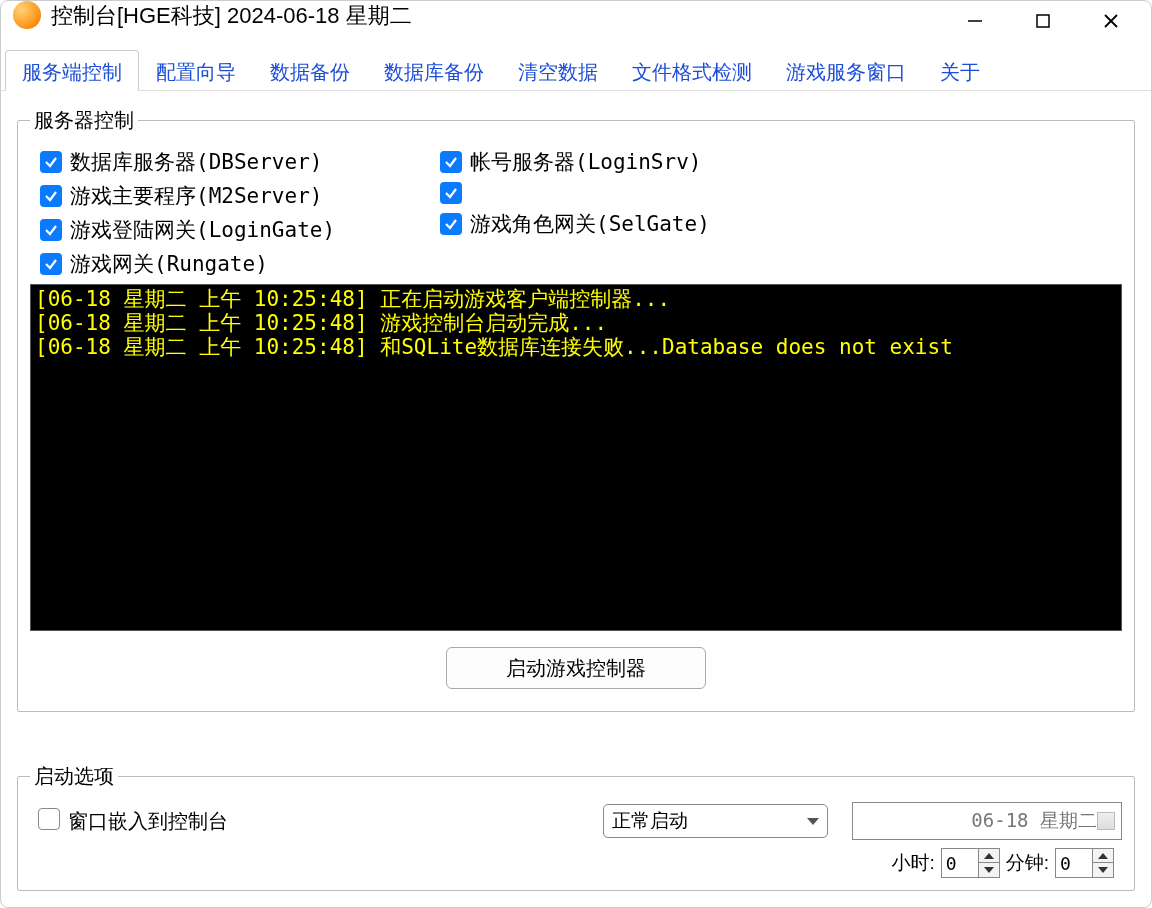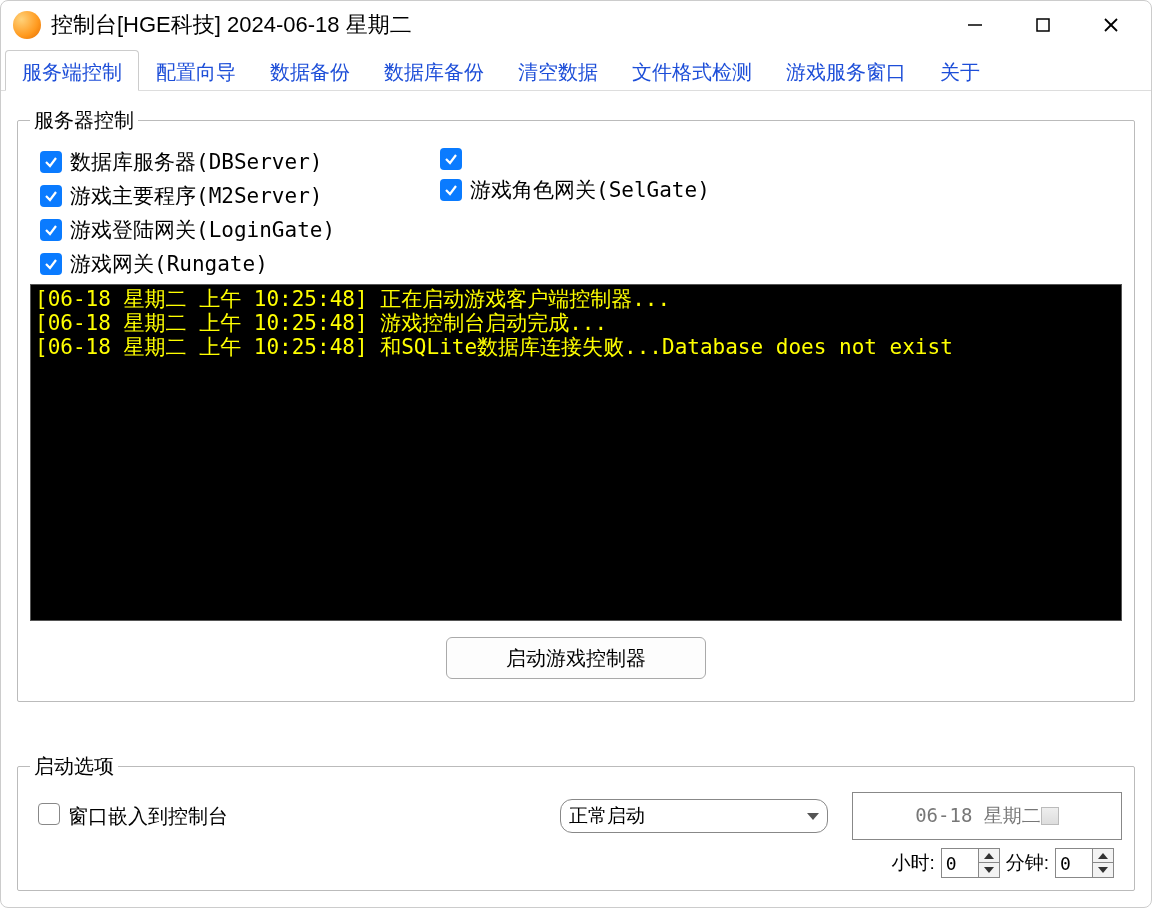--- a/index.html
+++ b/index.html
@@ -15,21 +15,21 @@
   height: 908px;
   background: #ffffff;
   border: 1px solid #ccc;
   border-radius: 8px;
   display: flex;
   flex-direction: column;
 }
 .titlebar {
   height: 48px;
   display: flex;
-  align-items: center;
+  align-items: flex-start;
   padding: 0 12px;
 }
 .app-icon {
   width: 28px;
   height: 28px;
   border-radius: 50%;
   background: radial-gradient(circle at 30% 30%, #ffd27a 0%, #ff9a1f 60%, #e26a00 100%);
   margin-right: 10px;
   flex-shrink: 0;
 }
@@ -170,46 +170,46 @@
   padding: 4px 0 0 8px;
   gap: 8px;
 }
 .startup-left {
   flex: 1;
   display: flex;
   align-items: flex-start;
   gap: 8px;
 }
 .select {
-  width: 268px;
+  width: 225px;
   height: 34px;
   border: 1px solid #888;
-  border-radius: 12px;
+  border-radius: 5px;
   display: flex;
   align-items: center;
   justify-content: space-between;
   padding: 0 8px;
   font-size: 19px;
   cursor: pointer;
   background: #fff;
   margin-right: 16px;
 }
 .chev {
   width: 0; height: 0;
   border-left: 6px solid transparent;
   border-right: 6px solid transparent;
   border-top: 7px solid #555;
 }
 .date-input {
   width: 270px;
-  height: 48px;
+  height: 38px;
   border: 1px solid #888;
   display: flex;
   align-items: center;
-  justify-content: center;
+  justify-content: flex-end;
   padding: 0 6px;
   background: #fff;
 }
 .date-val {
   font-family: "SimSun", monospace;
   font-size: 19px;
   color: #777;
 }
 .date-icon {
   width: 18px; height: 18px;
@@ -346,20 +346,28 @@
             <span class="check-label">游戏网关(Rungate)</span>
           </div>
         </div>
         <div class="check-col">
           <div class="check-item">
             <div class="checkbox">
                 <svg width="14" height="14">
                   <polyline points="2,7 6,11 12,3" fill="none" stroke="#fff" stroke-width="2.2"></polyline>
                 </svg>
               </div>
+            <span class="check-label">帐号服务器(LoginSrv)</span>
+          </div>
+          <div class="check-item">
+            <div class="checkbox">
+                <svg width="14" height="14">
+                  <polyline points="2,7 6,11 12,3" fill="none" stroke="#fff" stroke-width="2.2"></polyline>
+                </svg>
+              </div>
           </div>
           <div class="check-item">
             <div class="checkbox">
                 <svg width="14" height="14">
                   <polyline points="2,7 6,11 12,3" fill="none" stroke="#fff" stroke-width="2.2"></polyline>
                 </svg>
               </div>
             <span class="check-label">游戏角色网关(SelGate)</span>
           </div>
         </div>

